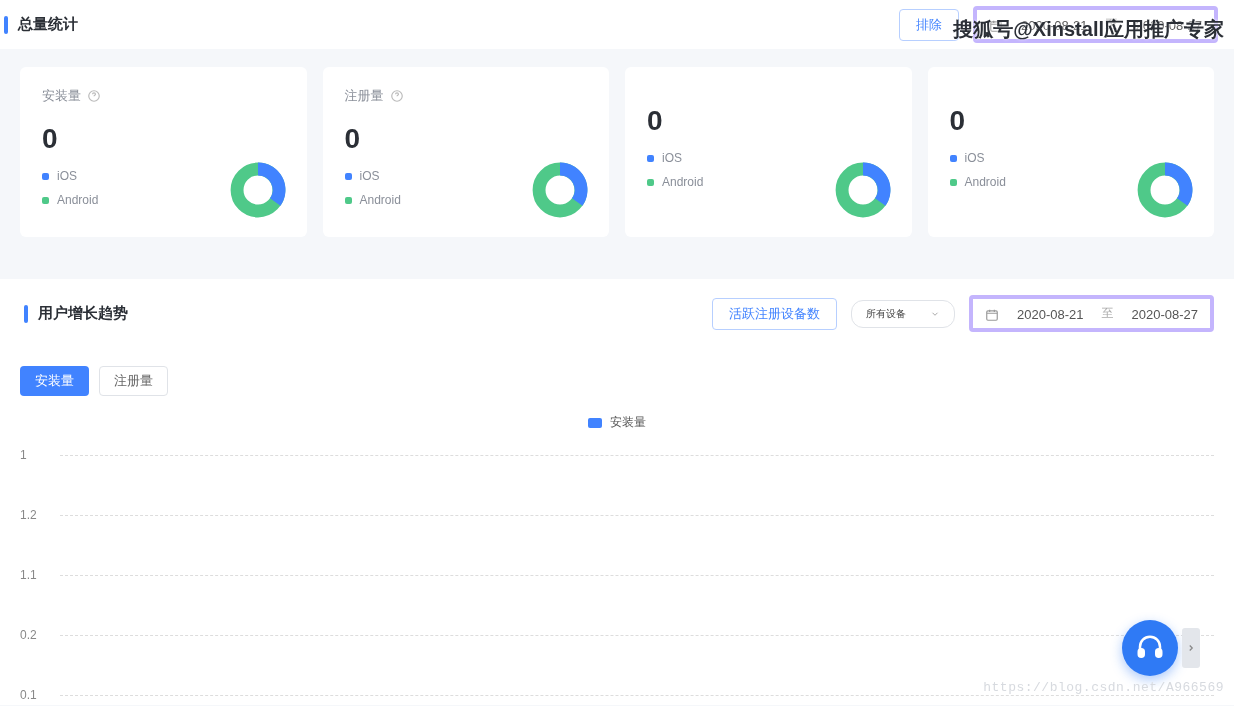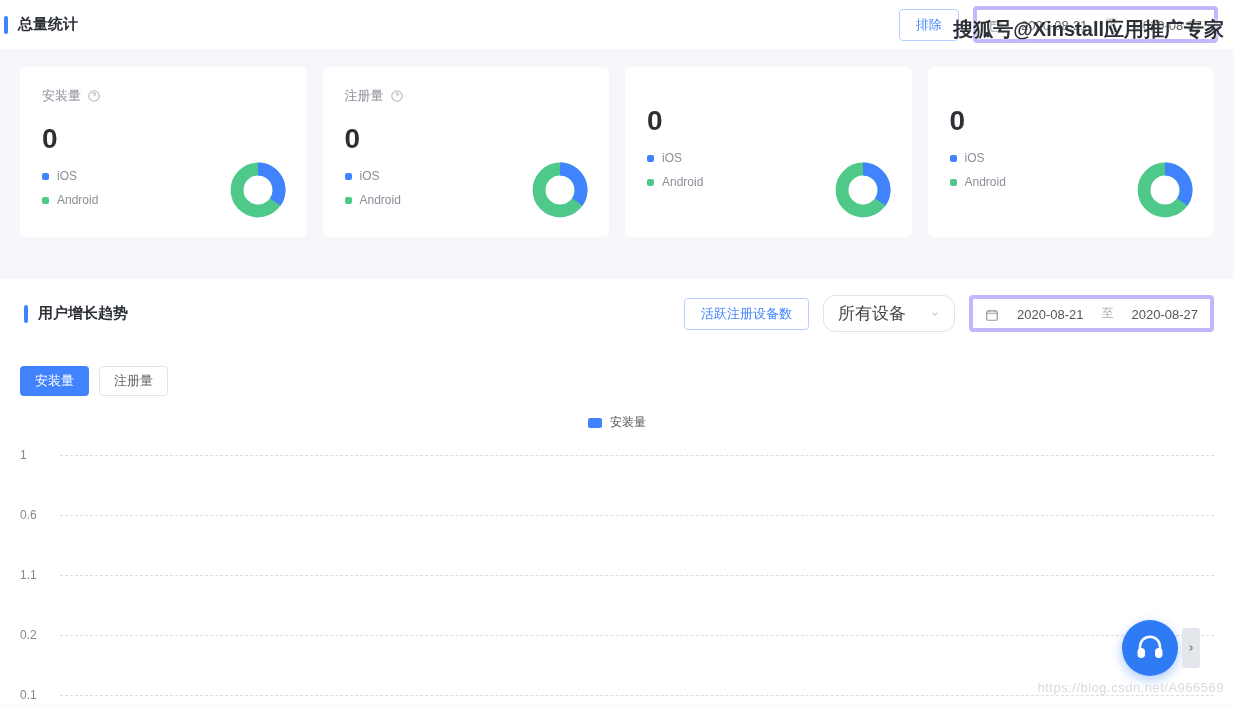--- a/index.html
+++ b/index.html
@@ -4,21 +4,21 @@
 <style>
 * { box-sizing: border-box; margin: 0; padding: 0; }
 body { font-family: -apple-system, BlinkMacSystemFont, "Segoe UI", "PingFang SC", "Microsoft YaHei", sans-serif; background: #f5f7fa; width: 1234px; color: #333; }
 .section { background: #fff; }
 .sec-header { display: flex; align-items: center; justify-content: space-between; padding: 6px 6px 6px 4px; }
 .sec-title-wrap { display: flex; align-items: center; gap: 10px; }
 .acc-bar { width: 4px; height: 18px; background: #4183ff; border-radius: 2px; }
 .sec-title { font-size: 15px; font-weight: 600; color: #2b2f36; }
 .sec-controls { display: flex; align-items: center; gap: 14px; padding-right: 10px; }
 .btn-out { border: 1px solid #b7cfff; background: #fff; color: #4183ff; padding: 6px 16px; font-size: 13px; border-radius: 4px; cursor: pointer; }
-.select-box { border: 1px solid #e0e3e8; background: #fff; padding: 6px 14px; font-size: 17px; border-radius: 12px; display: flex; align-items: center; gap: 24px; color: #444; cursor: pointer; }
+.select-box { border: 1px solid #e0e3e8; background: #fff; padding: 6px 14px; font-size: 10px; border-radius: 12px; display: flex; align-items: center; gap: 24px; color: #444; cursor: pointer; }
 .chev { width: 10px; height: 10px; }
 .date-box { border: 4px solid #c4b5fd; background: #fff; padding: 6px 12px; font-size: 13px; border-radius: 4px; display: flex; align-items: flex-end; gap: 18px; color: #555; cursor: pointer; }
 .cal-icn { width: 14px; height: 14px; }
 .sep { color: #aaa; font-size: 12px; }
 .cards-row { display: flex; gap: 16px; padding: 18px 20px 24px 20px; background: #f5f7fa; }
 .card { background: #fff; border-radius: 6px; padding: 20px 22px; flex: 1; position: relative; min-height: 170px; }
 .card-t-row { display: flex; align-items: center; gap: 6px; color: #8a8f99; font-size: 13px; }
 .help { width: 14px; height: 14px; }
 .card-val { font-size: 28px; font-weight: 700; color: #2b2f36; margin-top: 18px; }
 .leg { margin-top: 14px; display: flex; flex-direction: column; gap: 10px; font-size: 12px; color: #8a8f99; }
@@ -33,21 +33,21 @@
 .tab-on { background: #4183ff; color: #fff; }
 .tab-off { background: #fff; color: #666; border: 1px solid #e0e3e8; }
 .chart-area { background: #fff; padding: 18px 20px 10px 20px; }
 .chart-leg { display: flex; justify-content: center; align-items: center; gap: 8px; font-size: 12px; color: #555; margin-bottom: 24px; }
 .sq { width: 14px; height: 10px; background: #4183ff; border-radius: 2px; }
 .plot { position: relative; height: 240px; margin-left: 30px; }
 .ytick { position: absolute; left: -30px; font-size: 12px; color: #888; transform: translateY(-50%); }
 .gline { position: absolute; left: 10px; right: 0; border-top: 1px dashed #ddd; }
 .float-btn { position: fixed; right: 56px; top: 620px; width: 56px; height: 56px; border-radius: 50%; background: #2f7af5; display: flex; align-items: center; justify-content: center; cursor: pointer; box-shadow: 0 4px 12px rgba(47,122,245,.4); }
 .float-arrow { position: fixed; right: 34px; top: 628px; width: 18px; height: 40px; background: #e3e6eb; border-radius: 3px; display:flex; align-items:center; justify-content:center; cursor: pointer; }
-.wm { position: fixed; right: 10px; top: 680px; font-size: 13px; color: #d7dadf; letter-spacing: .5px; }
+.wm { position: fixed; right: 10px; top: 680px; font-size: 13px; color: #d7dadf; letter-spacing: .5px; font-family: Liberation Mono, monospace; }
 .wm-top { position: absolute; right: 10px; top: 4px; font-size: 20px; font-weight: 700; color: #2b2f36; text-shadow: 0 0 3px #fff; z-index: 5; margin-top: 12px; }
 .top-wrap { position: relative; }
 </style>
 </head>
 <body>
 
 <div class="section top-wrap">
   <div class="wm-top">搜狐号@Xinstall应用推广专家</div>
   <div class="sec-header">
     <div class="sec-title-wrap">
@@ -193,21 +193,21 @@
 
   <div class="chart-area">
     <div class="chart-leg">
       <span class="sq"></span>
       <span>安装量</span>
     </div>
     <div class="plot">
       <div class="gline" style="top:0%"></div>
         <span class="ytick" style="top:0%">1</span>
       <div class="gline" style="top:25%"></div>
-        <span class="ytick" style="top:25%">0.6</span>
+        <span class="ytick" style="top:25%">1.2</span>
       <div class="gline" style="top:50%"></div>
         <span class="ytick" style="top:50%">1.1</span>
       <div class="gline" style="top:75%"></div>
         <span class="ytick" style="top:75%">0.2</span>
       <div class="gline" style="top:100%"></div>
         <span class="ytick" style="top:100%">0.1</span>
     </div>
   </div>
 </div>
 

